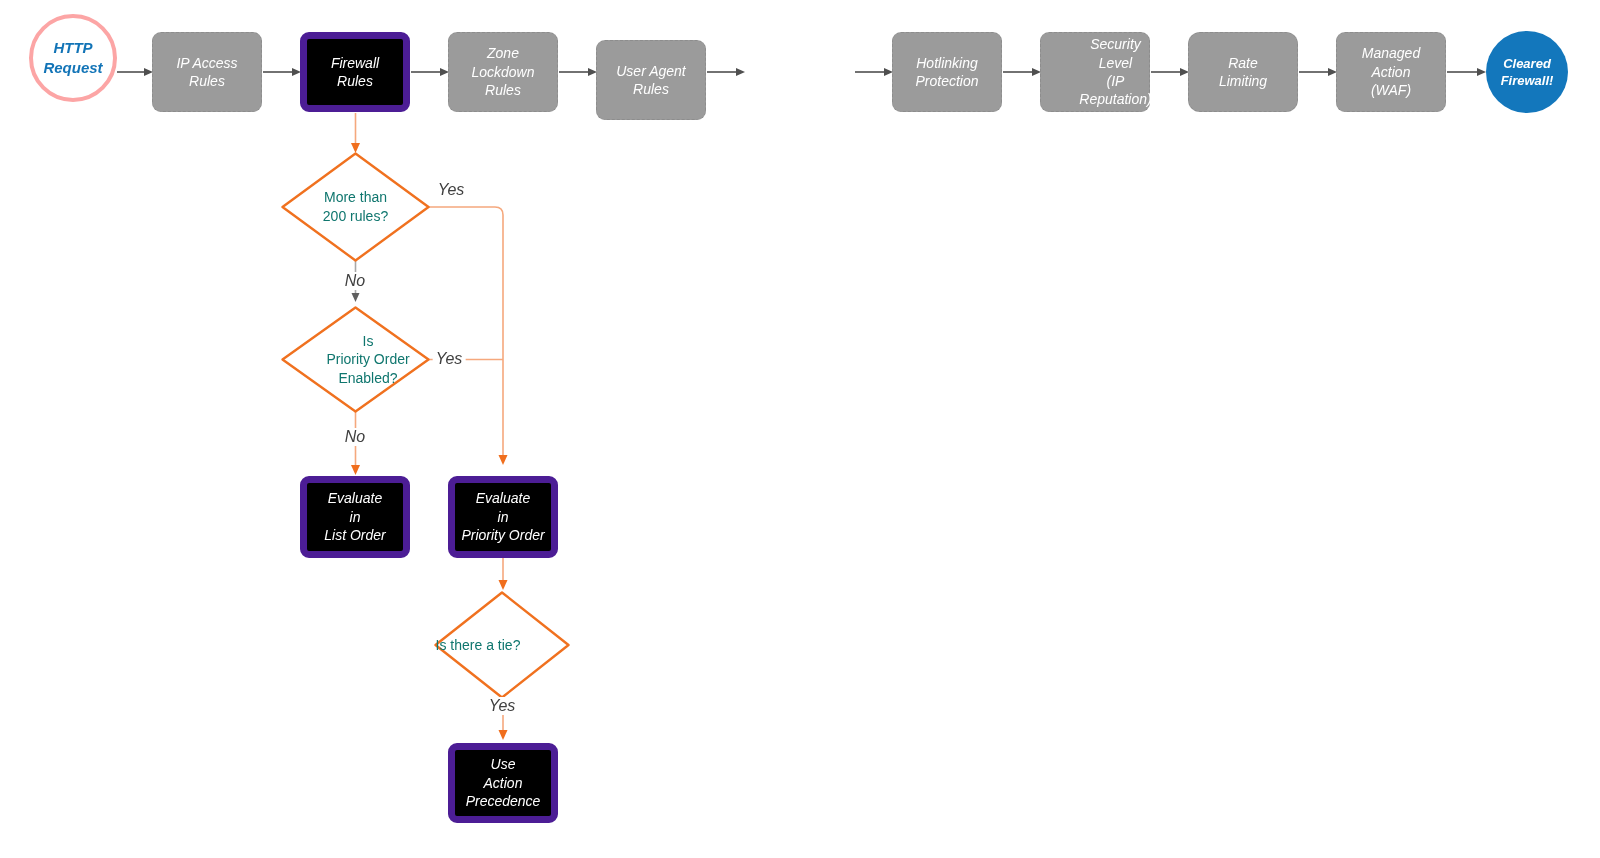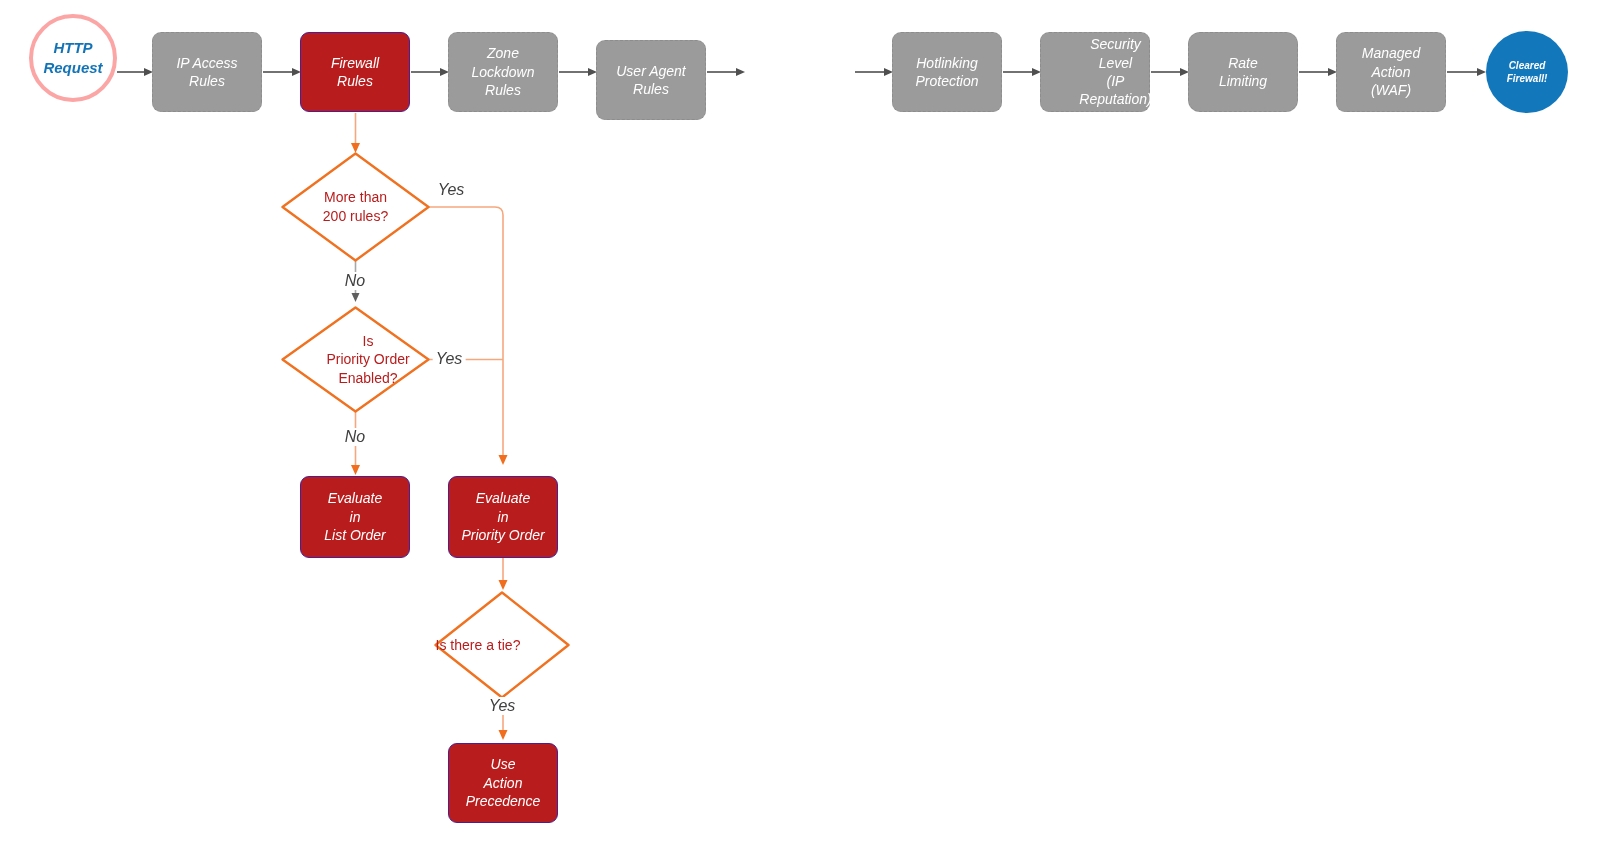--- a/index.html
+++ b/index.html
@@ -8,35 +8,35 @@
     font-family:"Liberation Sans", sans-serif; overflow:hidden;
   }
   svg.layer { position:absolute; left:0; top:0; width:1600px; height:858px; }
   .node {
     position:absolute; display:flex; align-items:center; justify-content:center;
     text-align:center; box-sizing:border-box;
   }
   .rect { width:110px; height:80px; border-radius:9px; }
   .top { top:32px; }
   .gray  { background:#9B9B9B; border:1px dashed #8d8d8d; }
-  .orange{ background:#b91c1c; border:1px solid #4c1d95; }
+  .orange{ background:#000000; border:7px solid #4c1d95; }
   .label { white-space:pre-line; font-size:14px; line-height:1.32; font-style:italic; color:#ffffff; }
   .circle-start {
     left:29px; top:14px; width:88px; height:88px; border-radius:50%;
     border:4px solid #fca5a5; background:#ffffff;
   }
   .circle-start .label { color:#1274B7; font-weight:bold; font-size:15px; }
   .circle-end {
     left:1486px; top:31px; width:82px; height:82px; border-radius:50%;
     background:#1377BC;
   }
-  .circle-end .label { font-weight:bold; font-size:10px; }
+  .circle-end .label { font-weight:bold; font-size:13px; }
   .diamond-label {
     position:absolute; transform:translate(-50%,-50%);
-    color:#b91c1c; font-size:14px; line-height:1.35; text-align:center;
+    color:#0f766e; font-size:14px; line-height:1.35; text-align:center;
     white-space:pre-line; font-style:normal;
   }
   .edge-label {
     position:absolute; transform:translate(-50%,-50%);
     font-style:italic; color:#404040; font-size:16px;
     background:#ffffff; padding:0 3px;
   }
 </style>
 </head>
 <body>

